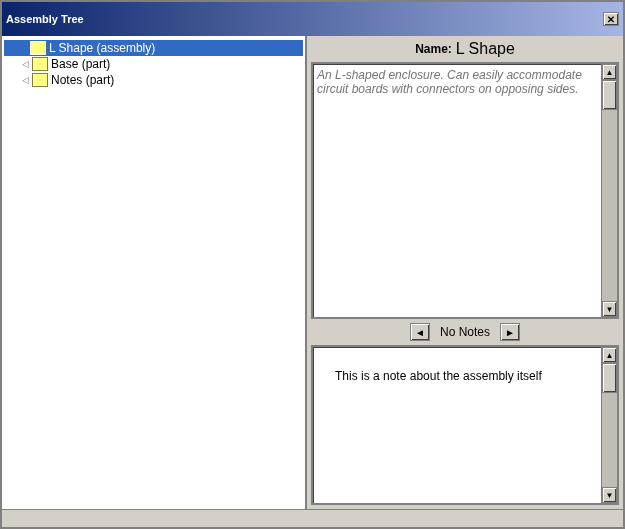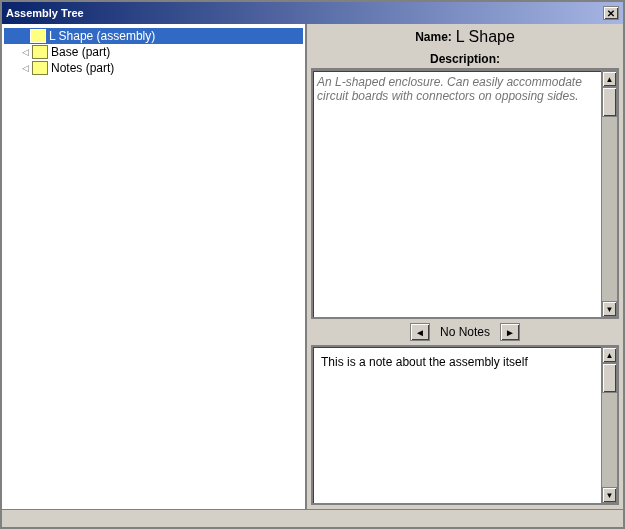--- a/index.html
+++ b/index.html
@@ -26,21 +26,21 @@
       border: 2px solid #808080;
       background: #d4d0c8;
       display: flex;
       flex-direction: column;
       box-shadow: inset 1px 1px #ffffff, inset -1px -1px #808080;
     }
 
     .title-bar {
       background: linear-gradient(to right, #0a246a, #a6b5e3);
       color: white;
-      padding: 11px 4px;
+      padding: 17px 4px;
       display: flex;
       justify-content: space-between;
       align-items: center;
       height: 20px;
       flex-shrink: 0;
     }
 
     .title-bar-text {
       font-size: 11px;
       font-weight: bold;
@@ -288,21 +288,21 @@
       min-height: 80px;
       max-height: 160px;
     }
 
     .notes-textarea {
       width: calc(100% - 16px);
       height: 100%;
       border: none;
       outline: none;
       resize: none;
-      padding: 8px;
+      padding: 22px;
       font-size: 12px;
       color: #000;
       background: transparent;
     }
 
     .bottom-bar {
       height: 18px;
       background: #d4d0c8;
       border-top: 1px solid #808080;
       display: flex;
@@ -348,21 +348,20 @@
     </div>
 
     <div class="right-panel">
 
       <div class="name-row">
         <span class="name-label">Name:</span>
         <span class="name-value">L Shape</span>
       </div>
 
       <div class="description-section">
-        <div class="description-label">Description:</div>
         <div class="description-textarea-container">
           <textarea class="description-textarea" readonly="" placeholder="An L-shaped enclosure. Can easily accommodate circuit boards with connectors on opposing sides." style=""></textarea>
           <div class="scrollbar-right">
             <div class="scrollbar-btn">▲</div>
             <div class="scrollbar-track">
               <div class="scrollbar-thumb"></div>
             </div>
             <div class="scrollbar-btn">▼</div>
           </div>
         </div>

